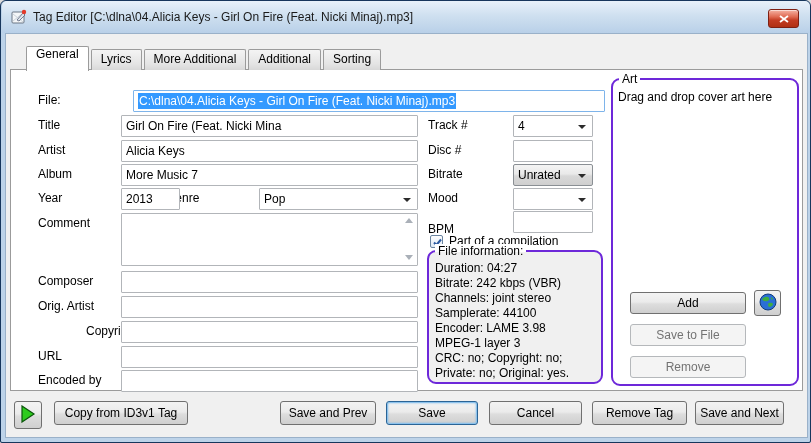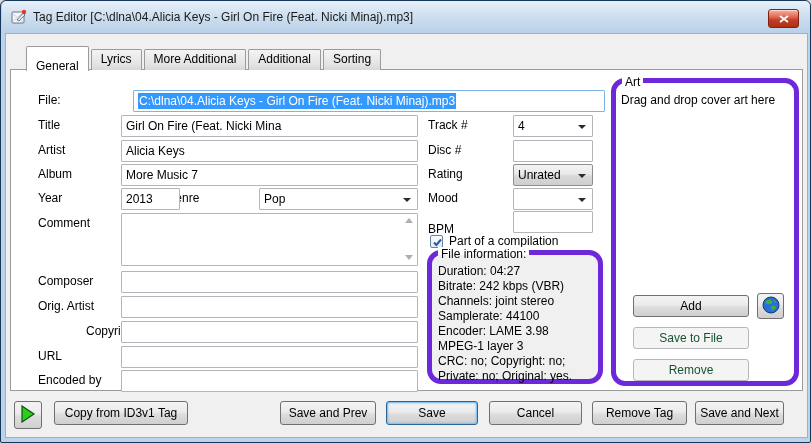--- a/index.html
+++ b/index.html
@@ -44,21 +44,21 @@
 
   
   .tabstrip { position:absolute; left:20px; top:11px; height:25px; display:flex; align-items:flex-end; z-index:3; }
   .tab {
     height:21px; padding:2px 9px 0 9px; margin-right:2px;
     background:linear-gradient(#f4f4f4,#e4e4e4 70%,#d8d8d8);
     border:1px solid #9b9b9b; border-bottom:none;
     border-radius:2px 2px 0 0; cursor:pointer; white-space:nowrap;
   }
   .tab.selected {
-    height:25px; padding-top:12px; background:#fff; position:relative;
+    height:25px; padding-top:0; background:#fff; position:relative;
     margin-bottom:-1px;
   }
 
   .page {
     position:absolute; left:4px; top:35px; width:793px; height:322px;
     background:#fff; border:1px solid #9b9b9b; z-index:1;
   }
 
   .lbl { position:absolute; white-space:nowrap; }
 
@@ -91,21 +91,21 @@
   .scrollarr.down { border-top:5px solid #aab0b8; }
 
   
   .chk {
     position:absolute; width:13px; height:13px; background:linear-gradient(#fdfdfd,#dfeaf5);
     border:1px solid #6a84a0; border-radius:2px; cursor:pointer;
   }
   .chk svg { position:absolute; left:1px; top:1px; }
 
   
-  .group { position:absolute; border:5px solid #6d28d9; border-radius:14px; }
+  .group { position:absolute; border:2px solid #6d28d9; border-radius:9px; }
   .group .legend {
     position:absolute; top:-8px; left:6px; padding:0 3px; white-space:nowrap;
   }
   .group.gray { background:#f0f0f0; }
   .group.gray .legend { background:linear-gradient(#ffffff 0 55%, #f0f0f0 55% 100%); }
   .group.white .legend { background:#fff; }
 
   .fi-line { position:absolute; left:6px; white-space:nowrap; }
 
   
@@ -116,21 +116,21 @@
     font-family:"Liberation Sans", sans-serif; font-size:12px;
     display:flex; align-items:center; justify-content:center;
     cursor:pointer; white-space:nowrap;
   }
   .btn.small { height:22px; }
   .btn.default {
     border:1px solid #2a6496;
     box-shadow:inset 0 0 2px 1px #7ab8e8, inset 0 0 0 1px #bfe0f5;
   }
   .btn.disabled {
-    background:#f4f4f4; border-color:#b5b8bb; color:#14532d; cursor:default;
+    background:#f4f4f4; border-color:#b5b8bb; color:#737373; cursor:default;
   }
   .iconbtn { display:flex; align-items:center; justify-content:center; }
 </style>
 </head>
 <body>
 
 <div class="window">
 
   <div class="titlebar">
     <span class="appicon">
@@ -195,21 +195,21 @@
       <span class="scrollarr down" style="left:394px; top:185px;"></span>
 
       <input class="tbx" style="left: 110px; top: 201px; width: 297px;">
       <input class="tbx" style="left: 110px; top: 226px; width: 297px;">
       <input class="tbx" style="left: 110px; top: 251px; width: 297px;">
       <input class="tbx" style="left: 110px; top: 276px; width: 297px;">
       <input class="tbx" style="left: 110px; top: 300px; width: 297px;">
 
       <span class="lbl" style="left:417px; top:48px;">Track #</span>
       <span class="lbl" style="left:417px; top:73px;">Disc #</span>
-      <span class="lbl" style="left:417px; top:97px;">Rating</span>
+      <span class="lbl" style="left:417px; top:97px;">Bitrate</span>
       <span class="lbl" style="left:417px; top:121px;">Mood</span>
       <span class="lbl" style="left:417px; top:152px;text-align:center;">BPM</span>
 
       <div class="combo" style="left:502px; top:45px; width:80px;">
         <span>4</span>
         <span class="arr"></span>
       </div>
       <input class="tbx" style="left: 502px; top: 70px; width: 80px;">
       <div class="combo3d" style="left:502px; top:94px; width:80px;">
         <span>Unrated</span>

